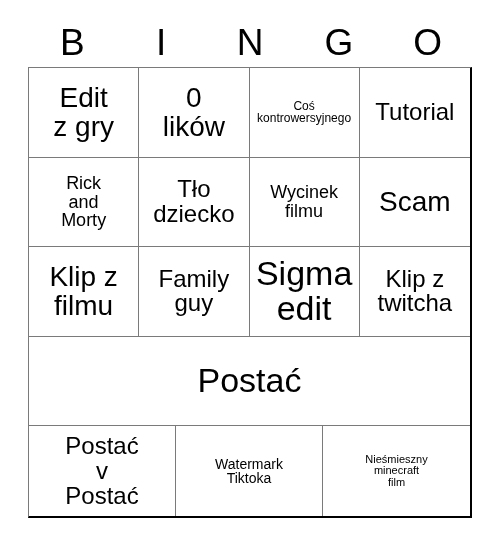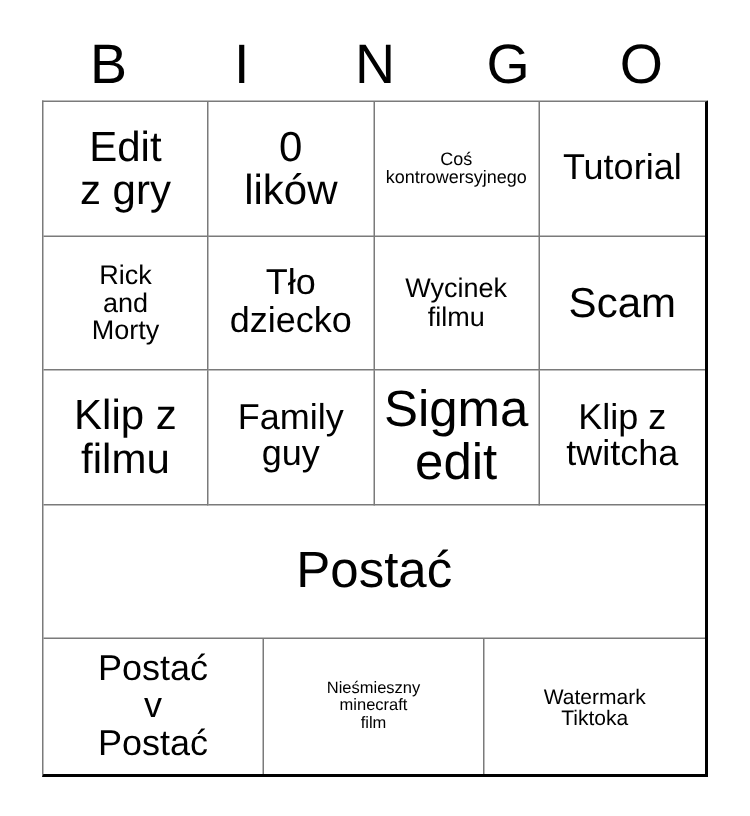--- a/index.html
+++ b/index.html
@@ -163,24 +163,24 @@
           <span class="cell-text s-lg">Postać</span>
         </div>
       </div>
       <div class="grid-row">
         <div class="cell">
           <span class="cell-text s-md">Postać
 v
 Postać</span>
         </div>
         <div class="cell">
+          <span class="cell-text s-xs">Watermark
+Tiktoka</span>
+        </div>
+        <div class="cell">
           <span class="cell-text s-xxs">Nieśmieszny
 minecraft
 film</span>
-        </div>
-        <div class="cell">
-          <span class="cell-text s-xs">Watermark
-Tiktoka</span>
         </div>
       </div>
     </div>
 
 </div>
 
 </body></html>

